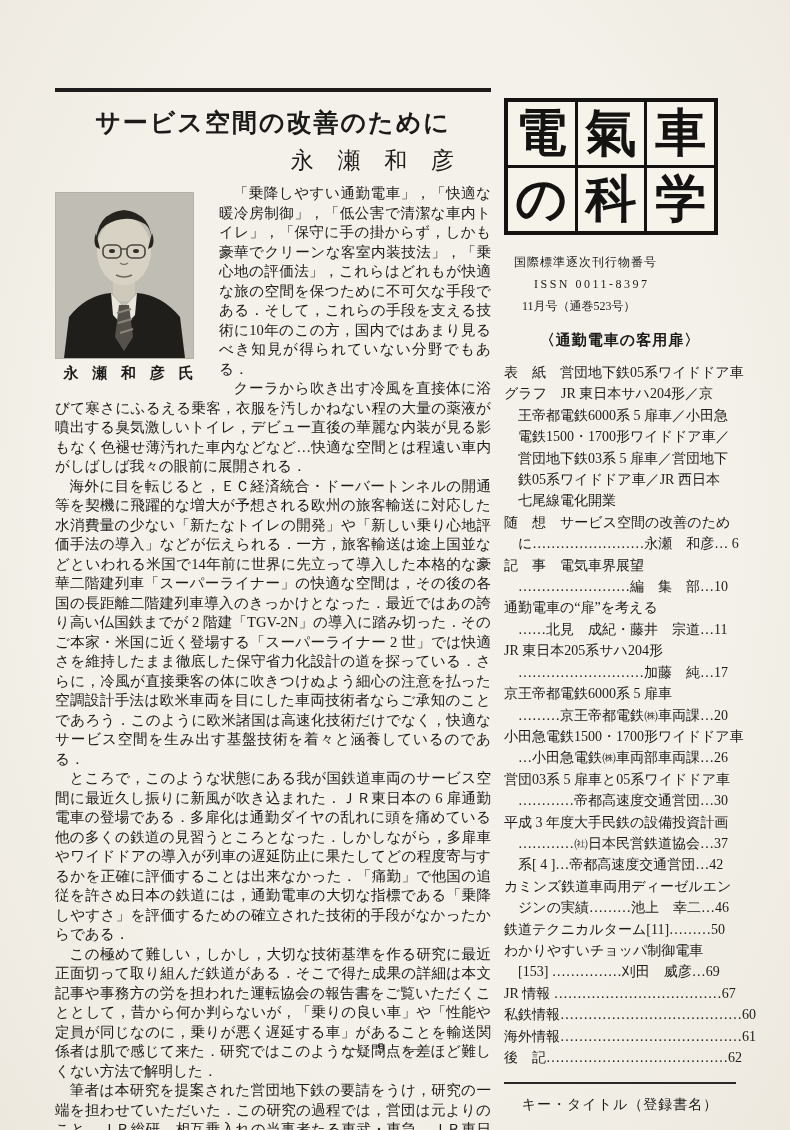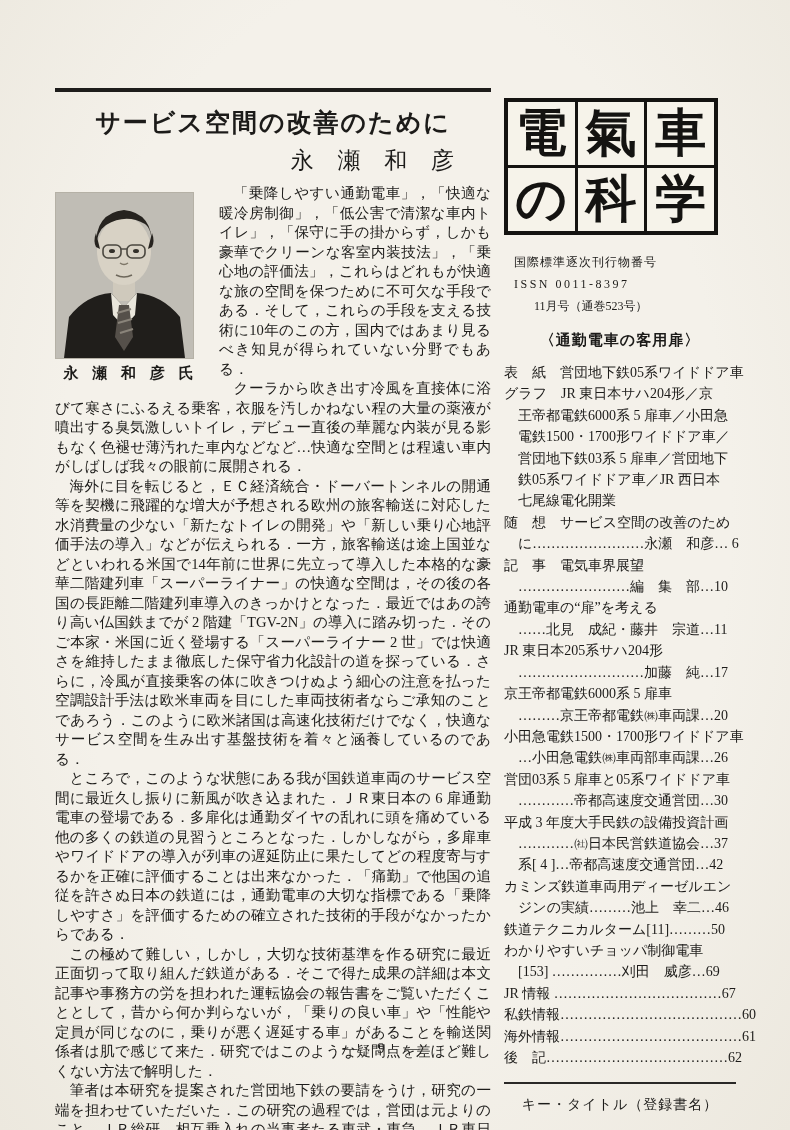--- a/index.html
+++ b/index.html
@@ -46,22 +46,22 @@
   }
   .logo-cell{
     background:#f6f3ea;height:63px;
     display:flex;align-items:center;justify-content:center;
     font-size:51px;font-weight:900;color:#141311;
     font-family:"Liberation Serif","DejaVu Serif",serif;
     line-height:1;
   }
   .issn-block{font-size:12px;line-height:22px;margin-left:10px;}
   .issn-line{letter-spacing:1px;}
-  .issn-num{letter-spacing:2.5px;margin-left:0;}
-  .issue-line{margin-left:20px;}
+  .issn-num{letter-spacing:2.5px;margin-left:20px;}
+  .issue-line{margin-left:8px;}
   .feature-line{
     font-size:15px;font-weight:bold;text-align:center;
     margin:14px 0 12px 0;letter-spacing:1px;
   }
   .toc{font-size:14px;line-height:21.4px;}
   .toc-line{white-space:nowrap;}
   .toc-line.indent{padding-left:14px;}
   .keytitle-block{border-top:2px solid #2a2927;margin-top:14px;padding-top:12px;}
   .keytitle-label{font-size:14px;text-align:center;letter-spacing:1px;}
   

